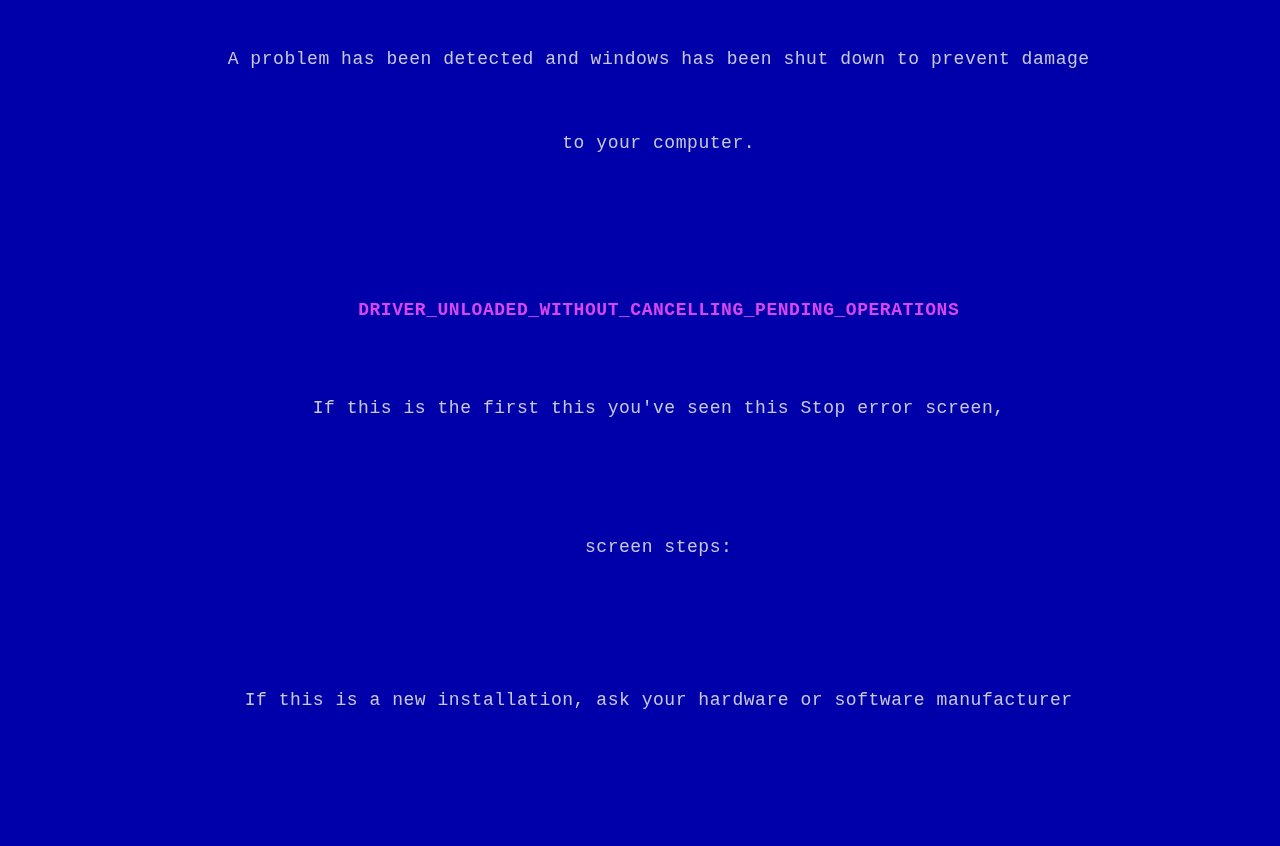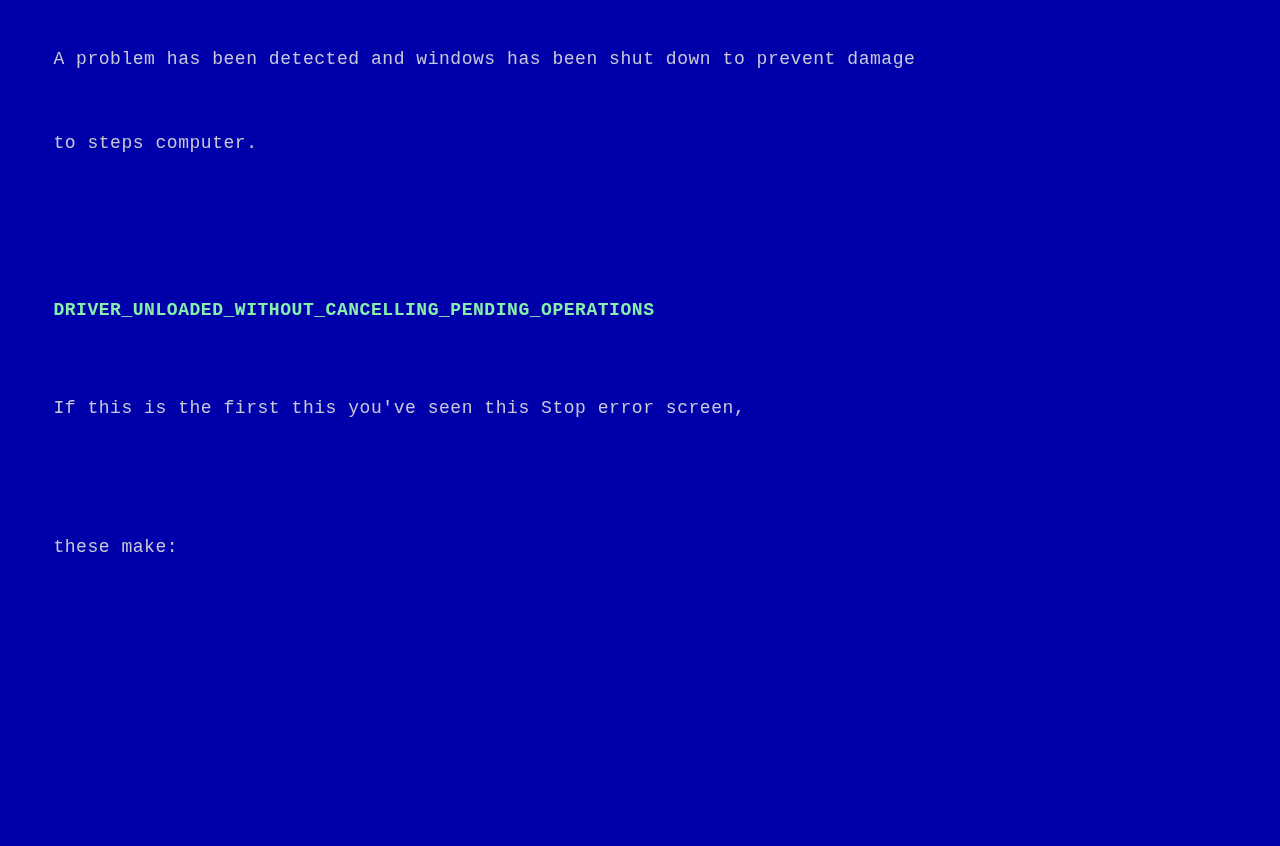--- a/index.html
+++ b/index.html
@@ -11,65 +11,67 @@
       overflow: hidden;
       font-family: 'Courier New', Courier, monospace;
       color: #c0c0c0;
     }
 
     .bsod-container {
       width: 100%;
       height: 100%;
       padding: 18px 16px 0 0;
       position: relative;
+      text-align: center;
     }
 
     .bsod-text {
       font-size: 18px;
       line-height: 1.55;
       white-space: pre-wrap;
       word-break: break-word;
       padding-left: 8px;
       color: #c8c8d8;
       letter-spacing: 0.03em;
     }
 
     .line-error-code {
-      color: #86efac;
+      color: #d946ef;
       font-size: 18px;
       font-weight: bold;
     }
 
     .section-gap {
       height: 14px;
     }
   </style>
 </head>
 <body>
 
 <div class="bsod-container">
   <div class="bsod-text">
     <span>A problem has been detected and windows has been shut down to prevent damage</span>
     <br>
-    <span>to steps computer.</span>
+    <span>to your computer.</span>
     <br><br>
     <br>
     <span class="line-error-code">DRIVER_UNLOADED_WITHOUT_CANCELLING_PENDING_OPERATIONS</span>
   </div>
 
   <div class="section-gap"></div>
 
   <div class="bsod-text">
     <span>If this is the first this you've seen this Stop error screen,</span>
     <br>
     <br>
-    <span>these make:</span>
+    <span>screen steps:</span>
   </div>
 
   <div class="section-gap"></div>
 
   <div class="bsod-text">
     <br>
+    <span>If this is a new installation, ask your hardware or software manufacturer</span>
     <br>
     
   </div>
 
 </div>
 
 </body></html>

